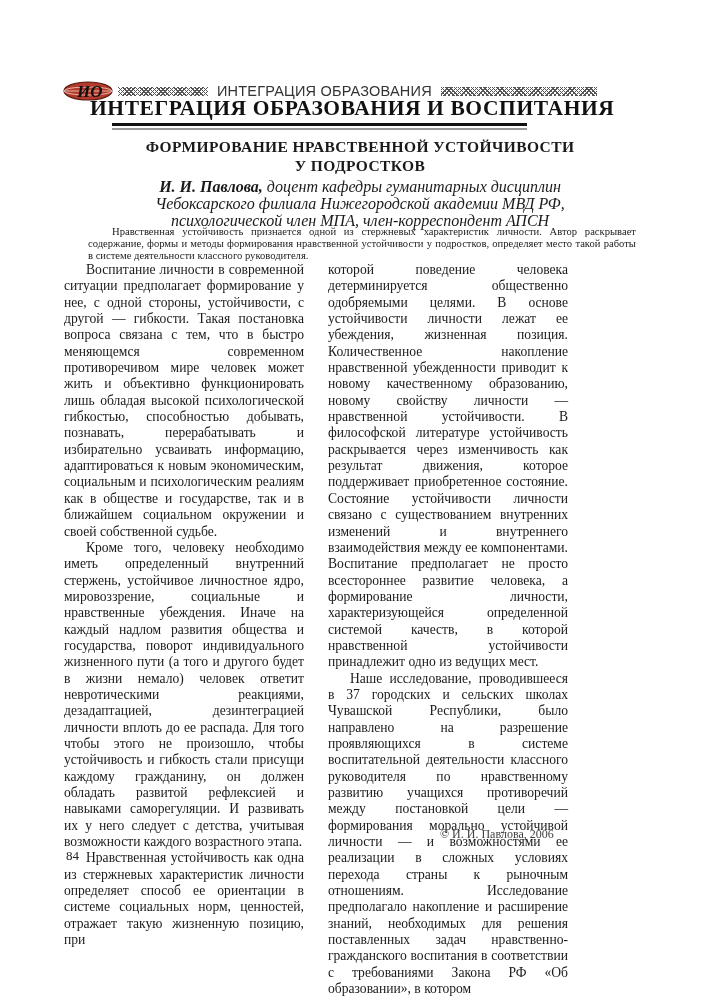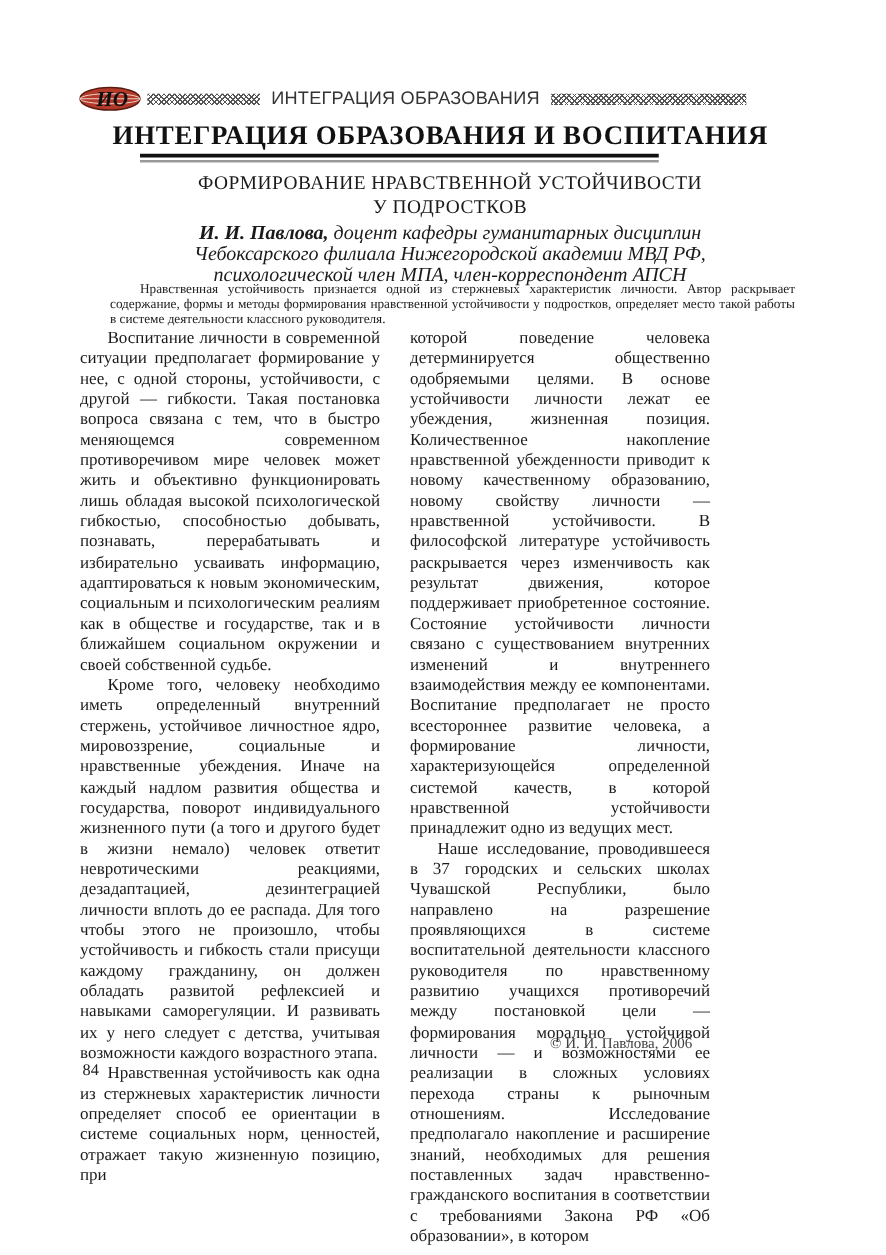--- a/index.html
+++ b/index.html
@@ -1,27 +1,27 @@
 <!DOCTYPE html>
 <html><head>
 <meta charset="utf-8">
 <style>
   html, body { margin: 0; padding: 0; background: #ffffff; }
   body { width: 709px; height: 1004px; position: relative; overflow: hidden;
          font-family: "Liberation Serif", "DejaVu Serif", serif; color: #1a1a1a; }
-  .running-head { position: absolute; left: 62px; top: 68px; width: 600px; height: 22px; display: flex; align-items: center; }
+  .running-head { position: absolute; left: 62px; top: 80px; width: 600px; height: 22px; display: flex; align-items: center; }
   .logo { width: 52px; height: 22px; position: relative; }
   .hatch { height: 9px; background-image: repeating-linear-gradient(45deg, #555 0 1px, transparent 1px 3px), repeating-linear-gradient(-45deg, #555 0 1px, transparent 1px 3px); }
   .hatch.left { width: 90px; margin-left: 4px; }
   .hatch.right { width: 156px; }
   .rh-text { font-family: "Liberation Sans", "DejaVu Sans", sans-serif; font-size: 14.5px; color: #333; margin: 0 9px; letter-spacing: 0.2px; white-space: nowrap; text-align: right; }
   .section-title { position: absolute; left: 90px; top: 96px; font-size: 21.5px; font-weight: bold; letter-spacing: 0.6px; color: #111; white-space: nowrap; }
   .rule1 { position: absolute; left: 112px; top: 123px; width: 415px; height: 3px; background: #111; }
   .rule2 { position: absolute; left: 112px; top: 128px; width: 415px; height: 2px; background: #999; }
-  .article-title { position: absolute; left: 80px; top: 137px; width: 560px; text-align: center; font-size: 15.5px; font-weight: normal; line-height: 19px; letter-spacing: 0.4px; }
+  .article-title { position: absolute; left: 80px; top: 137px; width: 560px; text-align: center; font-size: 15.5px; font-weight: bold; line-height: 19px; letter-spacing: 0.4px; }
   .author { position: absolute; left: 80px; top: 178px; width: 560px; text-align: center; font-style: italic; font-size: 16px; line-height: 17px; }
   .author b { font-weight: bold; }
   .abstract { position: absolute; left: 88px; top: 226px; width: 548px; font-size: 10.6px; line-height: 12.2px; text-align: justify; text-indent: 24px; color: #222; }
   .col { position: absolute; top: 262px; width: 240px; font-size: 13.6px; line-height: 16.35px; text-align: justify; }
   .col.left { left: 64px; }
   .col.right { left: 328px; }
   .col p { margin: 0; text-indent: 22px; }
   .col p.cont { text-indent: 0; }
   .copyright { position: absolute; left: 440px; top: 827px; font-size: 12px; color: #404040; text-align: right; }
   .page-num { position: absolute; left: 66px; top: 848px; font-size: 13px; color: #222; }

